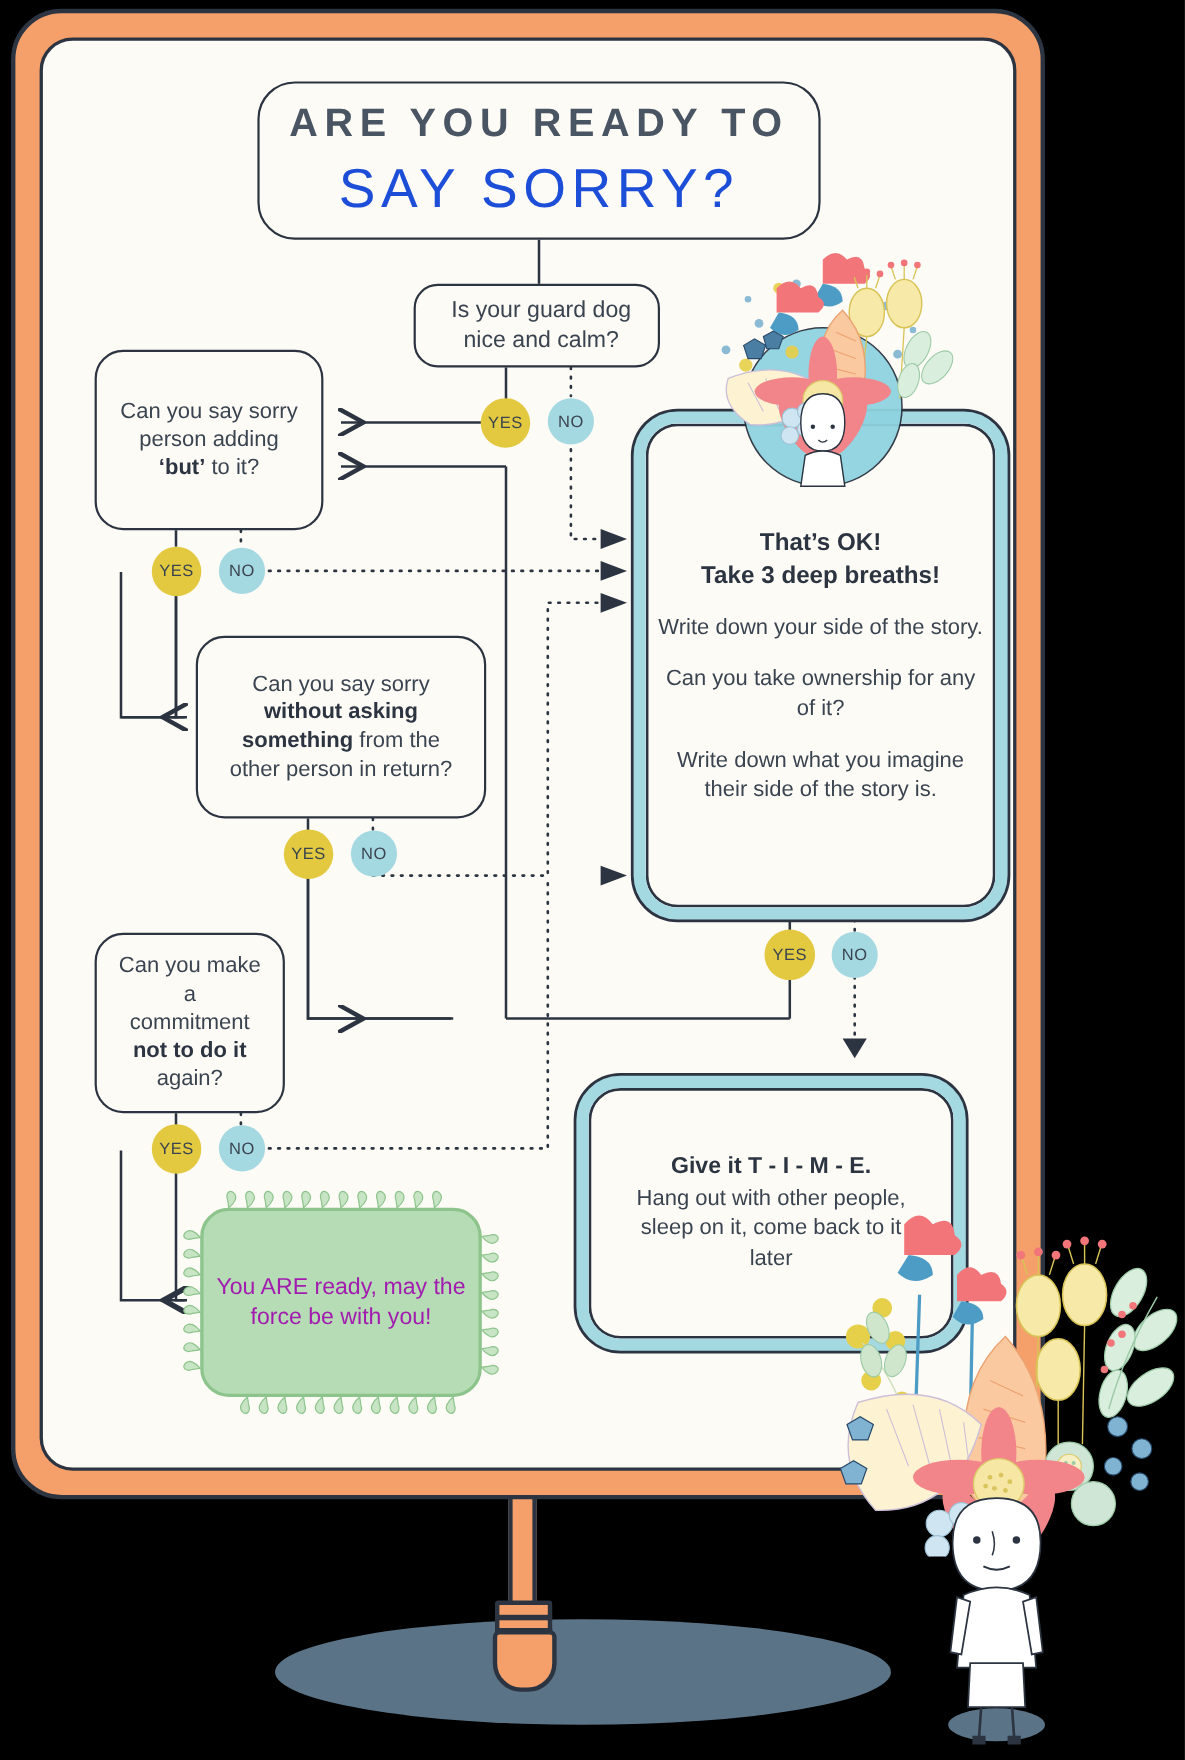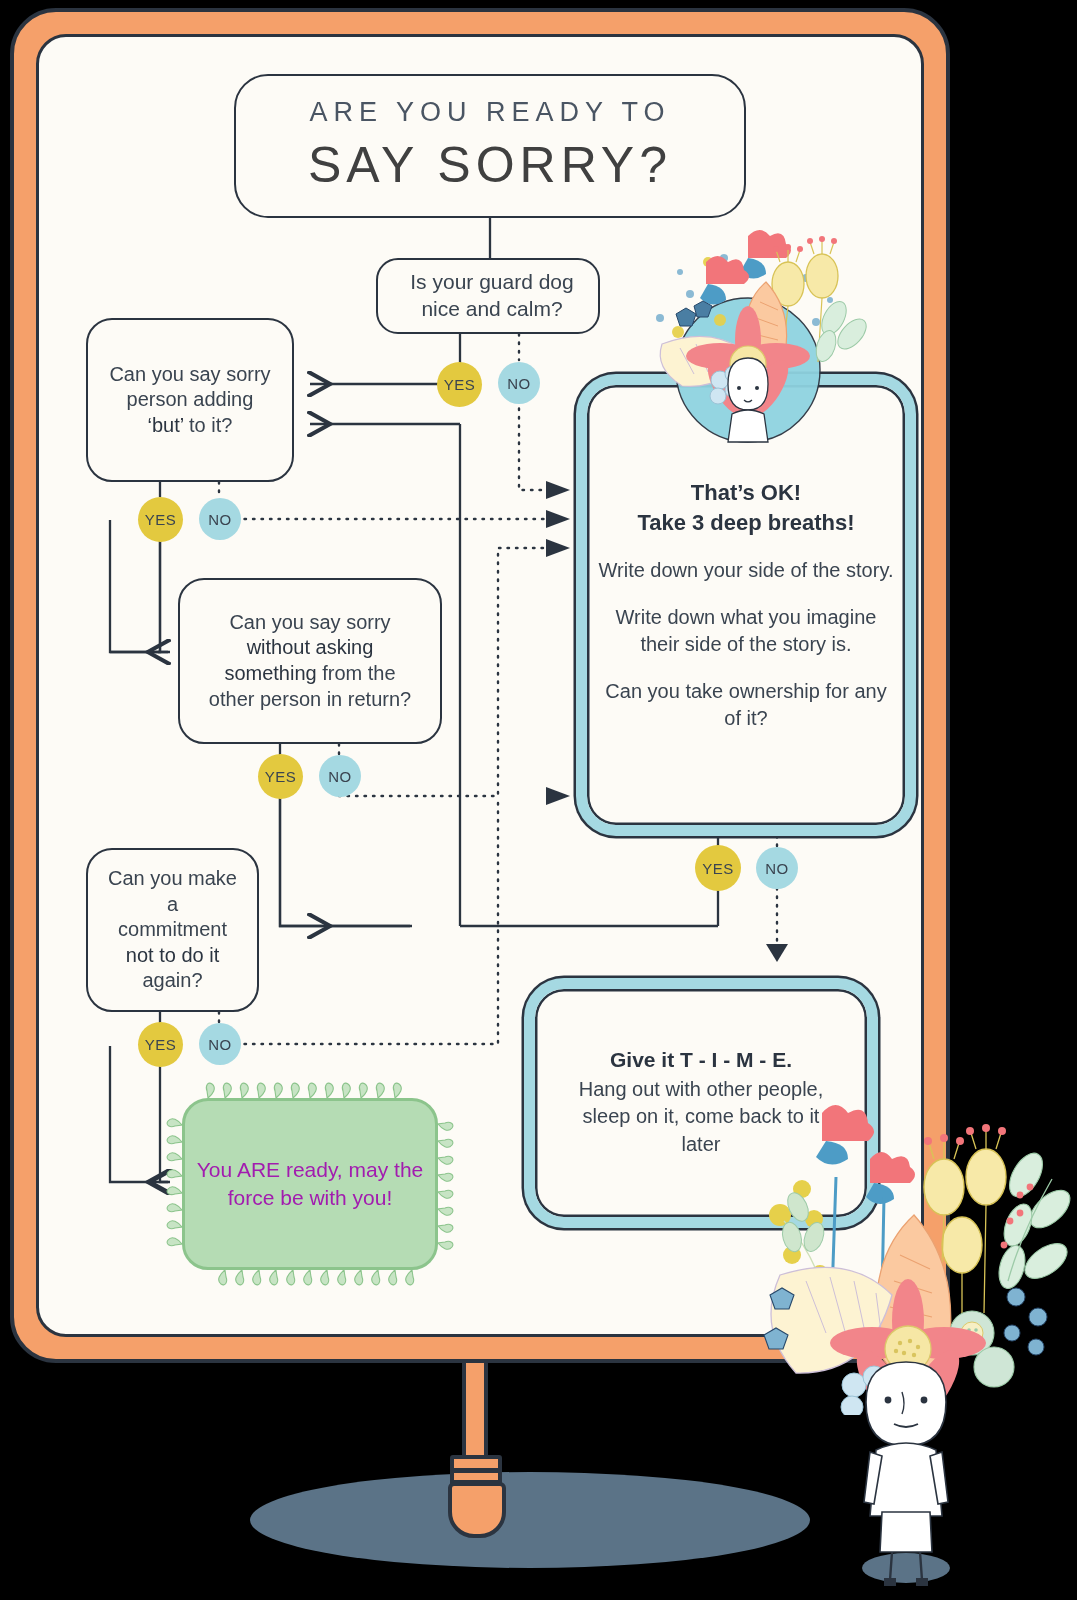--- a/index.html
+++ b/index.html
@@ -44,28 +44,28 @@
   }
 
   
   .node{
     position:absolute;box-sizing:border-box;
     background:#fdfbf6;border:2.5px solid #2b3440;border-radius:26px;
     color:#3a4450;display:flex;align-items:center;justify-content:center;
     text-align:center;line-height:1.28;padding:8px 12px;
   }
   .node .t{display:block;}
-  .node b{font-weight:400;color:#2b3440;}
+  .node b{font-weight:700;color:#2b3440;}
 
   #title-node{
     left:234px;top:74px;width:512px;height:144px;border-radius:34px;
     flex-direction:column;
   }
-  #title-node .l1{font-size:27px;letter-spacing:6px;color:#4a5563;font-weight:400;}
-  #title-node .l2{font-size:50px;letter-spacing:5px;color:#404040;font-weight:400;margin-top:4px;}
+  #title-node .l1{font-size:36px;letter-spacing:6px;color:#4a5563;font-weight:700;}
+  #title-node .l2{font-size:50px;letter-spacing:5px;color:#1d4ed8;font-weight:400;margin-top:4px;}
 
   #q-guarddog{left:376px;top:258px;width:224px;height:76px;font-size:21px;border-radius:22px;padding-left:20px;}
   #q-but{left:86px;top:318px;width:208px;height:164px;font-size:20px;}
   #q-asking{left:178px;top:578px;width:264px;height:166px;font-size:20px;}
   #q-commit{left:86px;top:848px;width:173px;height:164px;font-size:20px;}
 
   
   #ready-box{
     position:absolute;left:182px;top:1098px;width:256px;height:172px;
     background:#b5dcb4;border:3px solid #8cc48c;border-radius:26px;
@@ -260,22 +260,22 @@
     <span>You ARE ready, may the force be with you!</span>
   </div>
 
   <div class="bluepanel" id="panel-ok">
     <div class="inner">
       <div class="hd">
         <span>That’s OK!</span><br>
         <span>Take 3 deep breaths!</span>
       </div>
       <p>Write down your side of the story.</p>
+      <p>Can you take ownership for any of it?</p>
       <p>Write down what you imagine their side of the story is.</p>
-      <p>Can you take ownership for any of it?</p>
     </div>
   </div>
 
   <div class="bluepanel" id="panel-time">
     <div class="inner">
       <div class="hd">Give it T - I - M - E.</div>
       <p>Hang out with other people, sleep on it, come back to it later</p>
     </div>
   </div>
 

